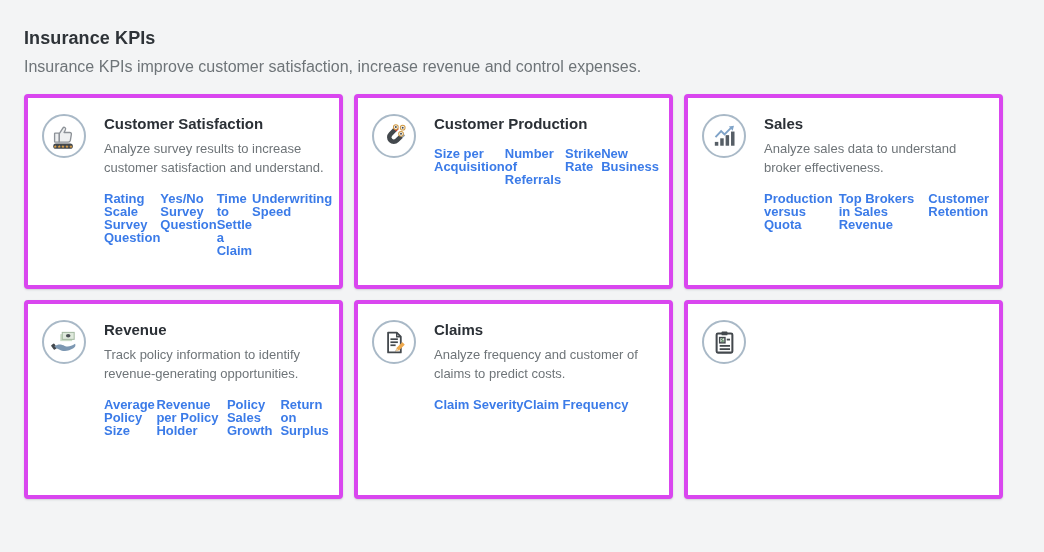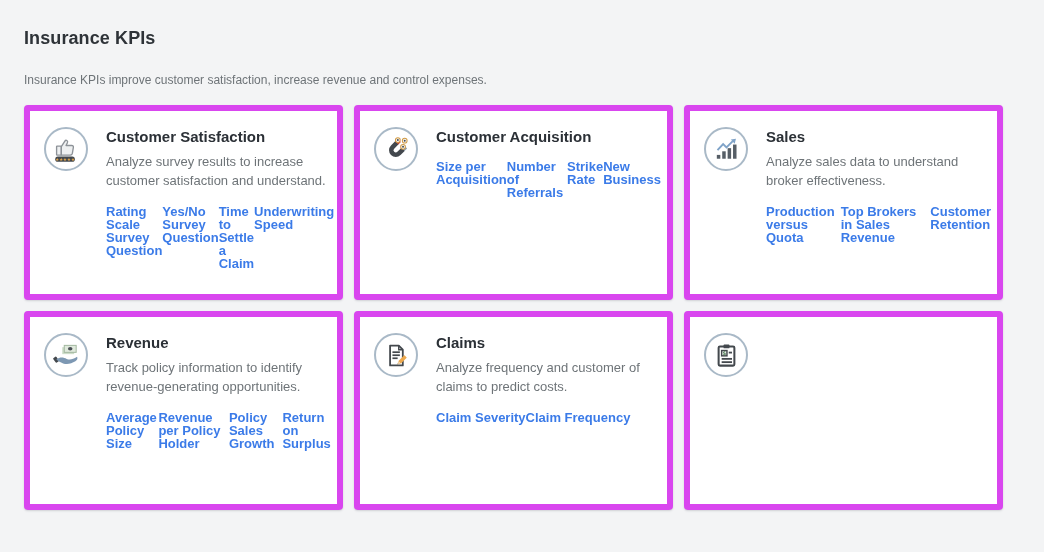--- a/index.html
+++ b/index.html
@@ -8,34 +8,34 @@
     background:#f3f4f5;
     font-family:"Liberation Sans", sans-serif;
     overflow:hidden;
   }
   .page { width:1044px; height:516px; position:relative; }
   .page-header { padding:28px 24px 0 24px; }
   .page-title {
     font-size:18px; font-weight:700; color:#2e3338; letter-spacing:0.1px;
   }
   .page-subtitle {
-    font-size:12px; color:#6e7478; margin-top:24px;
+    font-size:16px; color:#6e7478; margin-top:9px;
   }
   .grid {
     margin:18px 0 0 24px;
     width:979px;
     display:grid;
     grid-template-columns:319px 319px 319px;
     grid-template-rows:195px 199px;
     column-gap:11px;
     row-gap:11px;
   }
   .card {
     background:#ffffff;
-    border:6px solid #d946ef;
+    border:4px solid #d946ef;
     border-radius:4px;
     box-shadow:0 1px 2px rgba(80,90,100,0.22);
     padding:13px 16px 12px 14px;
     display:flex;
     align-items:flex-start;
     overflow:hidden;
   }
   .icon-circle {
     flex:0 0 auto;
     width:44px; height:44px;
@@ -154,21 +154,21 @@
     </div>
   </div>
 
   <div class="card">
     <div class="icon-circle">
       <svg class="icon-glyph">
             <use href="#sym-acquisition"></use>
           </svg>
     </div>
     <div class="card-body">
-      <div class="card-title">Customer Acquisition</div>
+      <div class="card-title">Customer Production</div>
       <div class="links">
             <a href="#" class="card-link">Size per Acquisition</a>
             <a href="#" class="card-link">Number of Referrals</a>
             <a href="#" class="card-link">Strike Rate</a>
             <a href="#" class="card-link">New Business</a>
           </div>
     </div>
   </div>
 
   <div class="card">

